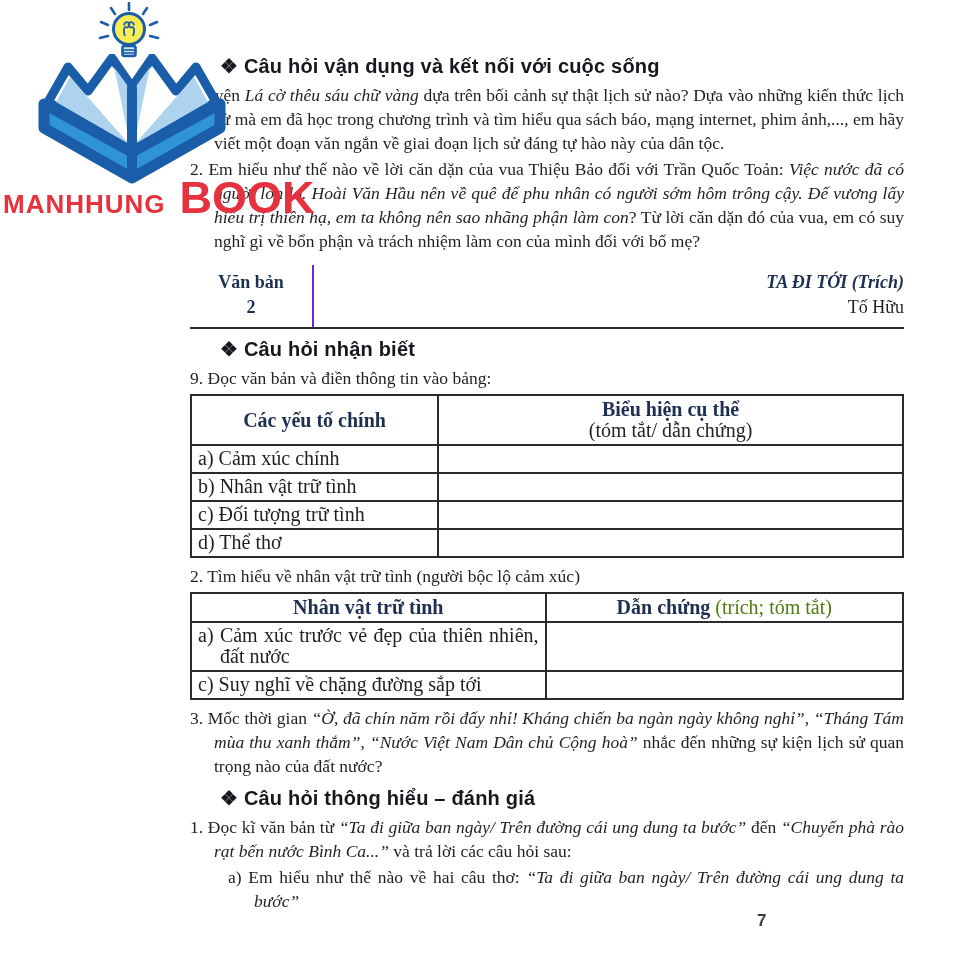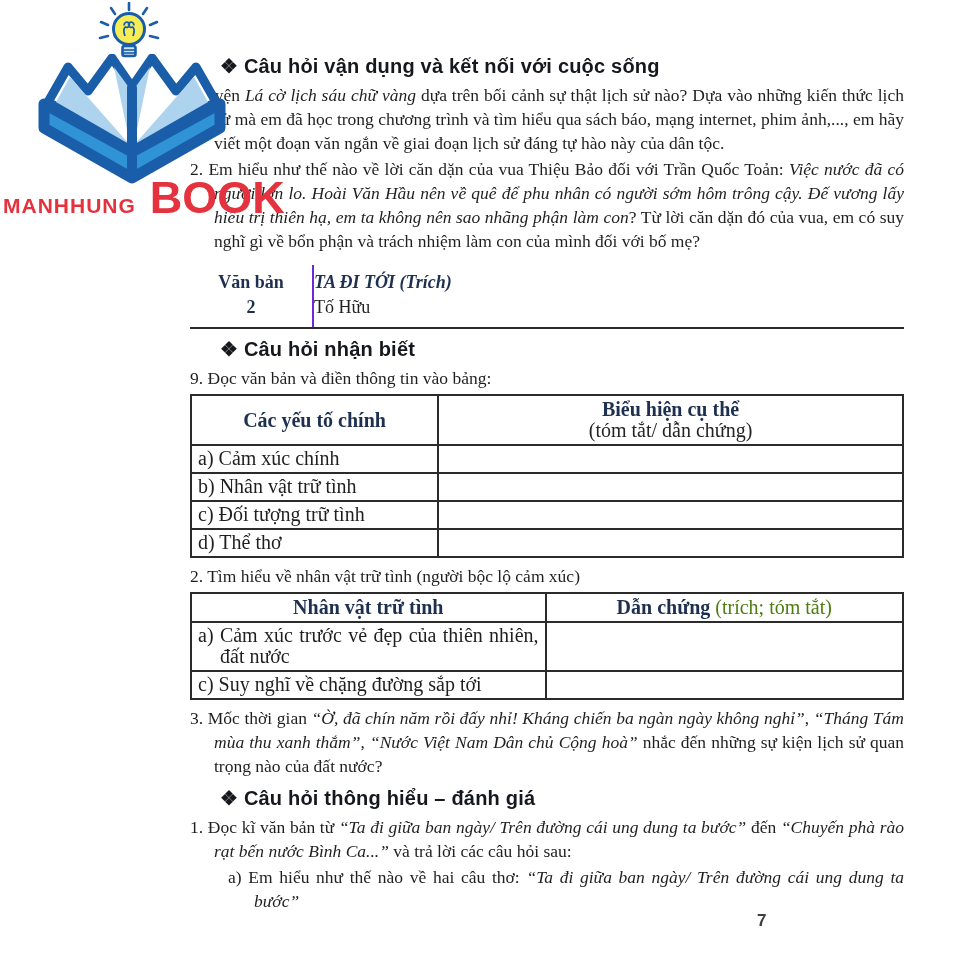--- a/index.html
+++ b/index.html
@@ -53,21 +53,21 @@
     border-right: 2px solid #6d28d9;
     text-align: center;
     font-weight: bold;
     font-size: 18px;
     color: #1e3050;
     line-height: 25px;
     padding: 5px 0 7px 0;
   }
   .vanban-right {
     flex: 1;
-    text-align: left;
+    text-align: right;
     font-size: 18px;
     line-height: 25px;
     padding: 5px 0 7px 0;
   }
   .vanban-title { font-weight: bold; font-style: italic; color: #1e3050; }
 
   
   table {
     border-collapse: collapse;
     width: 100%;
@@ -115,31 +115,31 @@
   }
   .bulb { position: absolute; left: 96px; top: 2px; }
   .book { position: absolute; left: 30px; top: 54px; }
   .brand {
     position: absolute; left: 3px; top: 172px;
     display: flex; align-items: baseline;
     color: #e4333f;
     font-family: "Liberation Sans", sans-serif;
     white-space: nowrap;
   }
-  .brand-reg  { font-size: 21px; font-weight: 600; letter-spacing: 1px; }
+  .brand-reg  { font-size: 26px; font-weight: 600; letter-spacing: 1px; }
   .brand-bold { font-size: 45px; font-weight: 800; letter-spacing: 0px; margin-left: 14px; }
 </style>
 </head>
 <body>
 
 <div class="content">
 
   <div class="sec-heading first">❖ Câu hỏi vận dụng và kết nối với cuộc sống</div>
 
-  <p class="q"><span>Truyện </span><span class="it">Lá cờ lịch sáu chữ vàng</span><span> dựa trên bối cảnh sự thật lịch sử nào? Dựa vào những kiến thức lịch sử mà em đã học trong chương trình và tìm hiểu qua sách báo, mạng internet, phim ảnh,..., em hãy viết một đoạn văn ngắn về giai đoạn lịch sử đáng tự hào này của dân tộc.</span></p>
+  <p class="q"><span>Truyện </span><span class="it">Lá cờ thêu sáu chữ vàng</span><span> dựa trên bối cảnh sự thật lịch sử nào? Dựa vào những kiến thức lịch sử mà em đã học trong chương trình và tìm hiểu qua sách báo, mạng internet, phim ảnh,..., em hãy viết một đoạn văn ngắn về giai đoạn lịch sử đáng tự hào này của dân tộc.</span></p>
 
   <p class="q"><span>2. Em hiểu như thế nào về lời căn dặn của vua Thiệu Bảo đối với Trần Quốc Toản: </span><span class="it">Việc nước đã có người lớn lo. Hoài Văn Hầu nên về quê để phu nhân có người sớm hôm trông cậy. Đế vương lấy hiếu trị thiên hạ, em ta không nên sao nhãng phận làm con</span><span>? Từ lời căn dặn đó của vua, em có suy nghĩ gì về bổn phận và trách nhiệm làm con của mình đối với bố mẹ?</span></p>
 
   <div class="vanban">
     <div class="vanban-left">
       <div>Văn bản</div>
       <div>2</div>
     </div>
     <div class="vanban-right">
       <div class="vanban-title"><span class="it bd">TA ĐI TỚI</span><span class="it bd"> (Trích)</span></div>

